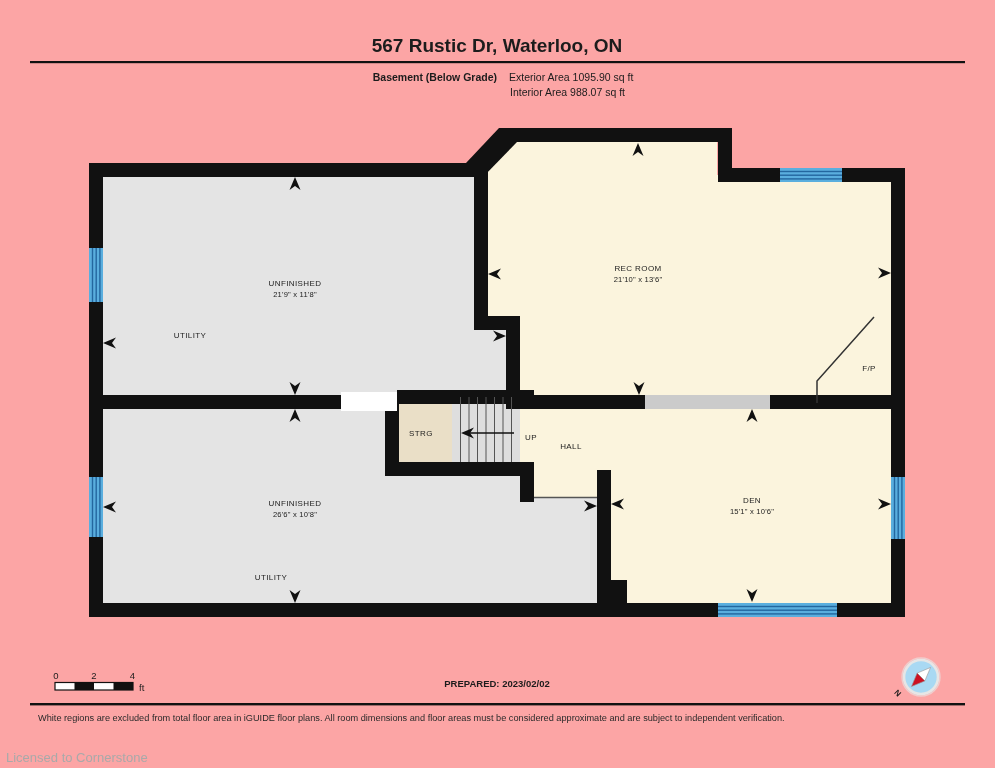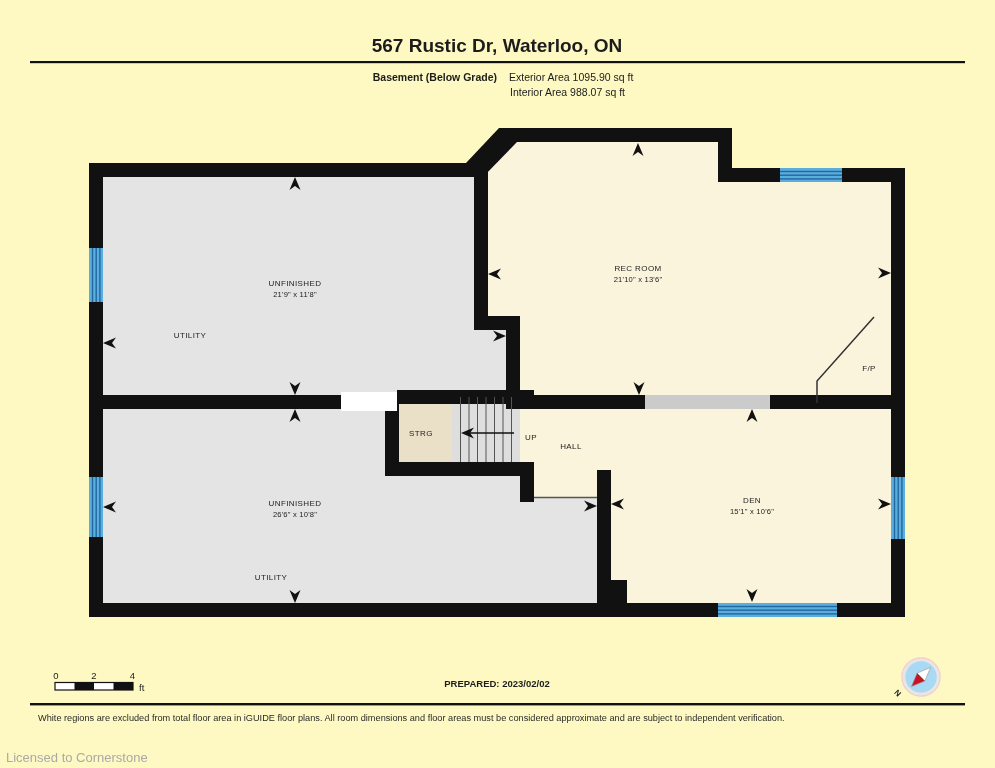--- a/index.html
+++ b/index.html
@@ -1,16 +1,16 @@
 <!DOCTYPE html>
 <html><head>
 <meta charset="utf-8">
 <style>
   html,body{margin:0;padding:0;background:#ffffff;}
-  .page{position:relative;width:995px;height:768px;background:#fef9c3;overflow:hidden;}
+  .page{position:relative;width:995px;height:768px;background:#fca5a5;overflow:hidden;}
   svg{display:block;}
   text{font-family:"Liberation Sans", sans-serif;fill:#1c1c1c;}
   .title{font-size:19px;font-weight:bold;}
   .floor-label{font-size:10.5px;font-weight:bold;}
   .area-label{font-size:10.5px;}
   .room-name{font-size:8px;letter-spacing:.4px;}
   .room-dims{font-size:7.6px;letter-spacing:.2px;}
   .scale-num{font-size:9.5px;}
   .prepared{font-size:9.5px;font-weight:bold;}
   .disclaimer{font-size:9.2px;fill:#2a2a2a;}

